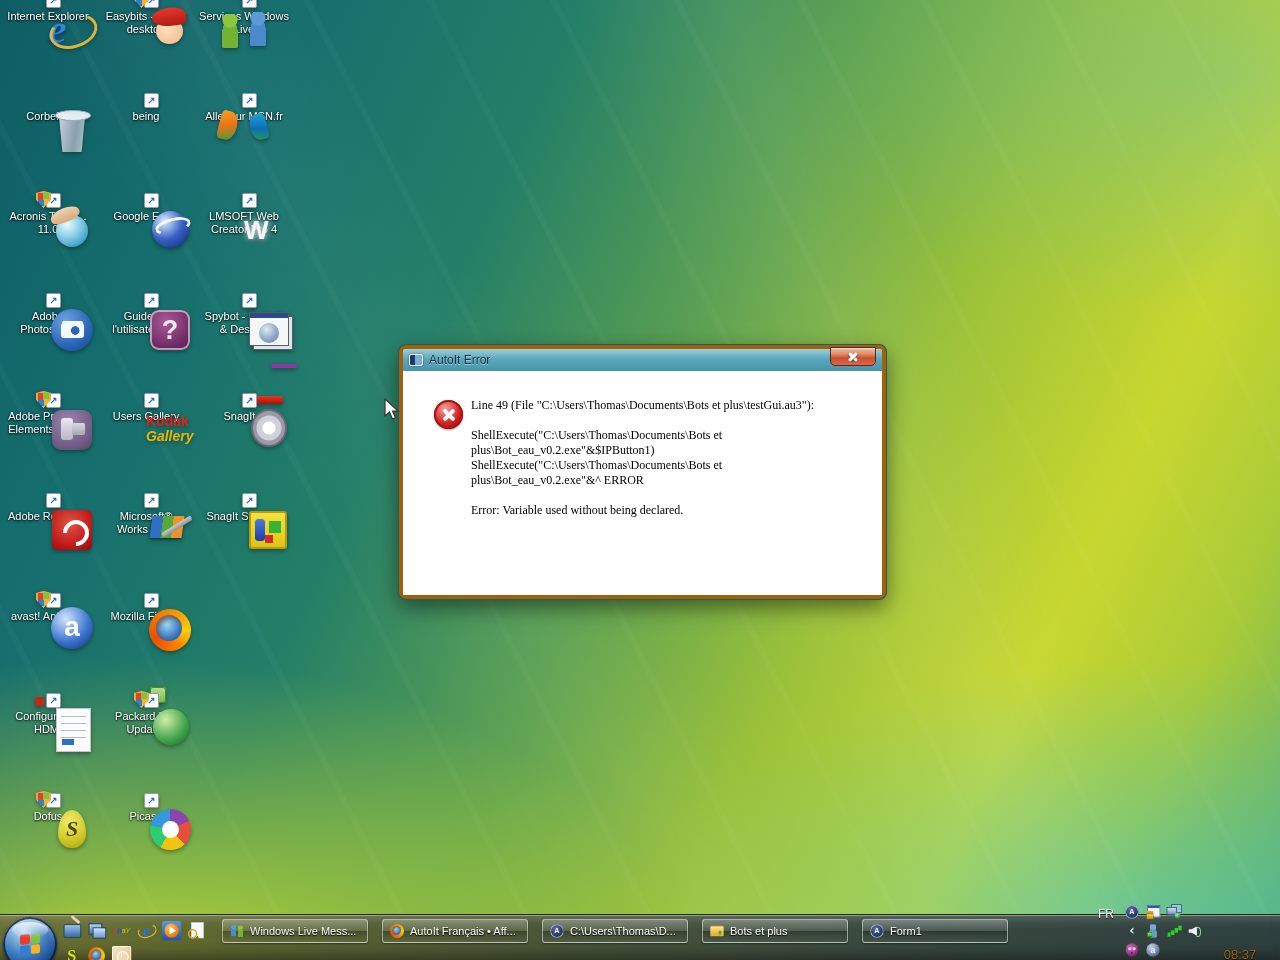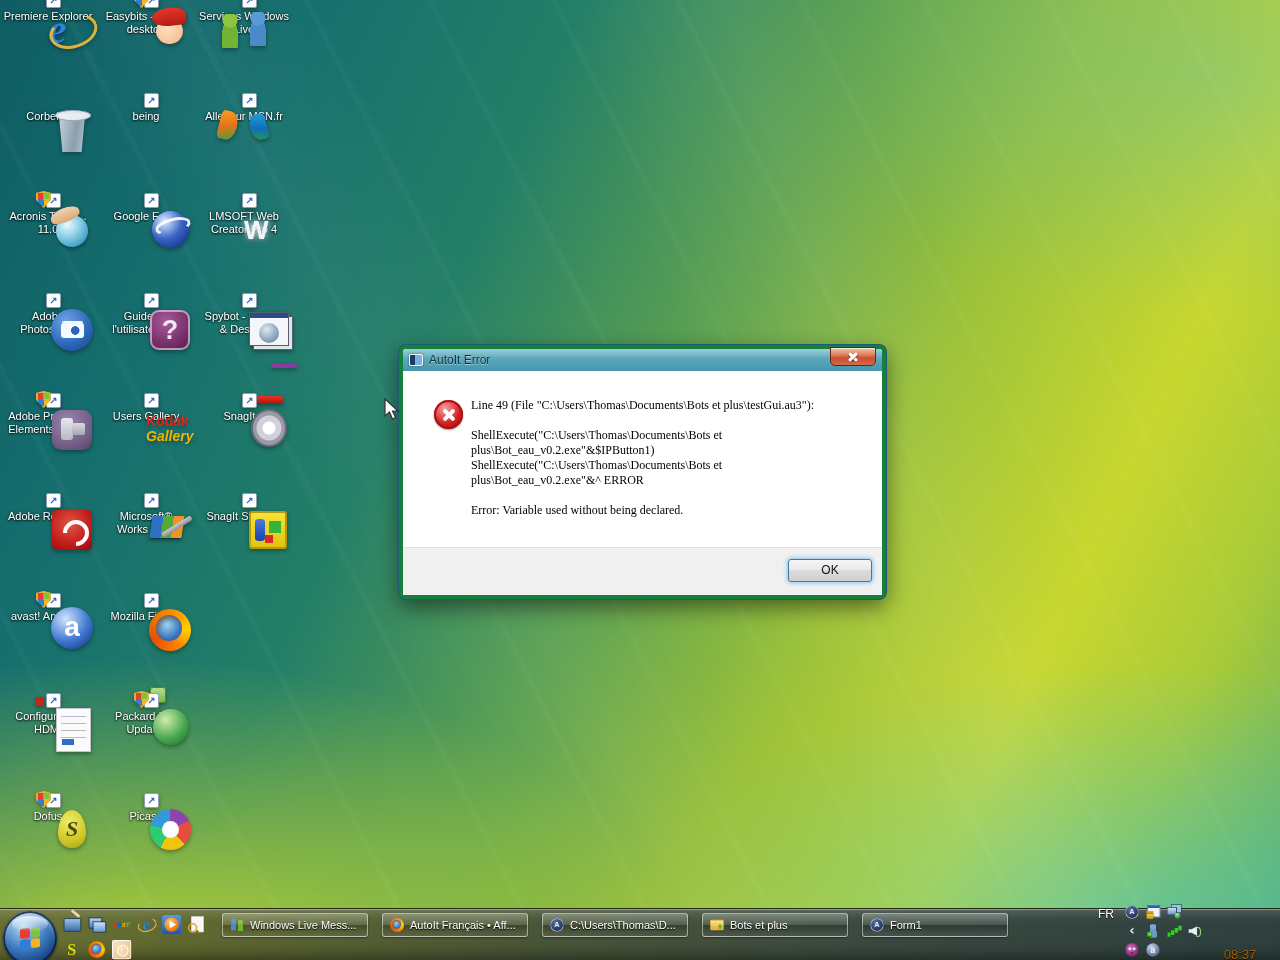--- a/index.html
+++ b/index.html
@@ -223,21 +223,21 @@
     background:radial-gradient(circle at 36% 28%, #c8d4e4, #6a82a8 60%, #3a4a6a 90%);
     font:bold 26px/38px "Liberation Sans",sans-serif; color:#f0f4fa; text-align:center; }
 
   .mini { position:relative; display:inline-block; width:16px; height:16px; vertical-align:middle; }
   .mini > .art { width:48px; height:48px; inset:auto; top:0; left:0; transform:scale(.333); transform-origin:0 0; }
   .ql .mini { width:19px; height:19px; }
   .ql .mini > .art { transform:scale(.4); }
 
   
   .dialog { position:absolute; left:399px; top:345px; width:487px; height:254px;
-    border:4px solid #15803d; border-radius:7px; box-shadow:0 0 0 1px #1d5c6e, 0 8px 22px rgba(0,0,0,.5);
+    border:4px solid #a16207; border-radius:7px; box-shadow:0 0 0 1px #1d5c6e, 0 8px 22px rgba(0,0,0,.5);
     background:#fff; display:flex; flex-direction:column; }
   .dlg-title { height:22px; background:linear-gradient(#9ccfdb,#5ba7bb 45%,#4796ad); border-radius:3px 3px 0 0;
     display:flex; align-items:center; padding:0 6px; position:relative; }
   .dlg-title-icon { width:14px; height:12px; margin-right:6px; border:1px solid #fff; border-radius:2px;
     background:linear-gradient(90deg,#1c3a66 0 45%, #7ab0e0 45%); box-shadow:0 0 2px rgba(0,0,0,.5); }
   .dlg-title-text { font-size:12px; color:#13333d; text-shadow:0 1px 0 rgba(255,255,255,.45); }
   .dlg-close { position:absolute; right:6px; top:-2px; width:46px; height:19px; border-radius:0 0 5px 5px;
     background:linear-gradient(#f4c0a8,#e08b6a 35%,#c8502f 60%,#d8694a); border:1px solid #6e2012;
     box-shadow:inset 0 1px 0 rgba(255,255,255,.6); cursor:default; }
   .dlg-close::before, .dlg-close::after { content:""; position:absolute; left:50%; top:50%; width:11px; height:3px;
@@ -254,21 +254,21 @@
   .dlg-msg { position:absolute; left:68px; top:27px; width:395px; font-size:12px; line-height:15px; color:#000; white-space:pre-line;font-family:Liberation Serif, serif; }
   .dlg-footer { height:48px; background:#f0f0f0; border-top:1px solid #dfdfdf; position:relative; }
   .ok-btn { position:absolute; right:10px; top:11px; width:84px; height:23px; border:1px solid #44789f; border-radius:3px;
     background:linear-gradient(#f4f4f4,#ebebeb 45%,#dddddd 46%,#cfcfcf); box-shadow:0 0 4px 1px #88c4ea;
     font-size:12px; color:#111; text-align:center; line-height:21px; cursor:default; }
 
   
   .cursor { position:absolute; left:383px; top:398px; pointer-events:none; }
 
   
-  .taskbar { position:absolute; left:0; bottom:0; width:1280px; height:52px;
+  .taskbar { position:absolute; left:0; bottom:0; width:1280px; height:46px;
     background:linear-gradient(to right,#6b7134 0%,#5e682f 16%,#4a5638 42%,#3a4a40 68%,#2e403f 100%);
     box-shadow:inset 0 1px 0 rgba(255,255,255,.35), inset 0 12px 14px -10px rgba(255,255,255,.25), inset 0 -14px 18px -12px rgba(0,0,0,.55);
     border-top:1px solid #20280f; }
   .start-orb { position:absolute; left:3px; top:2px; width:54px; height:54px; border-radius:50%;
     background:radial-gradient(circle at 38% 28%, #b8dcf4, #3d7cc0 45%, #123a78 80%, #0a2248);
     box-shadow:inset 0 0 0 2px rgba(10,25,50,.8), inset 0 10px 10px -6px rgba(255,255,255,.7), 0 1px 3px rgba(0,0,0,.6); }
   .start-orb::after { content:""; position:absolute; left:9px; top:5px; width:36px; height:16px; border-radius:50%;
     background:linear-gradient(rgba(255,255,255,.75), rgba(255,255,255,0)); }
   .winflag { position:absolute; left:17px; top:17px; width:20px; height:20px; display:grid;
     grid-template-columns:1fr 1fr; grid-template-rows:1fr 1fr; gap:1px; transform:skewY(-5deg); }
@@ -290,21 +290,21 @@
   .clock-date { font-size:12px; line-height:19px; }
 </style>
 </head>
 <body>
 
 <div class="desktop">
   <div class="beams"></div>
 </div>
 
 <div id="icon-grid">
-    <div class="di" style="left: 0px; top: 6px;"><span class="iw"><span class="art internet-explorer-icon"></span><span class="shortcut">↗</span></span><span class="di-label">Premiere Explorer</span></div>
+    <div class="di" style="left: 0px; top: 6px;"><span class="iw"><span class="art internet-explorer-icon"></span><span class="shortcut">↗</span></span><span class="di-label">Internet Explorer</span></div>
     <div class="di" style="left: 98px; top: 6px;"><span class="iw"><span class="art easybits-icon"></span><span class="shortcut">↗</span><span class="shield"></span></span><span class="di-label">Easybits - Magic
 desktop</span></div>
     <div class="di" style="left: 196px; top: 6px;"><span class="iw"><span class="art windows-live-icon"></span><span class="shortcut">↗</span></span><span class="di-label">Services Windows
 Live</span></div>
     <div class="di" style="left: 0px; top: 106px;"><span class="iw"><span class="art recycle-bin-icon"></span></span><span class="di-label">Corbeille</span></div>
     <div class="di" style="left: 98px; top: 106px;"><span class="iw"><span class="art ebay-icon"></span><span class="shortcut">↗</span></span><span class="di-label">being</span></div>
     <div class="di" style="left: 196px; top: 106px;"><span class="iw"><span class="art msn-butterfly-icon"></span><span class="shortcut">↗</span></span><span class="di-label">Aller sur MSN.fr</span></div>
     <div class="di" style="left: 0px; top: 206px;"><span class="iw"><span class="art acronis-icon"></span><span class="shortcut">↗</span><span class="shield"></span></span><span class="di-label">Acronis True I...
 11.0</span></div>
     <div class="di" style="left: 98px; top: 206px;"><span class="iw"><span class="art google-earth-icon"></span><span class="shortcut">↗</span></span><span class="di-label">Google Earth</span></div>
@@ -344,23 +344,20 @@
     <span class="error-icon"></span>
     <div class="dlg-msg">Line 49  (File "C:\Users\Thomas\Documents\Bots et plus\testGui.au3"):
 
 ShellExecute("C:\Users\Thomas\Documents\Bots et
 plus\Bot_eau_v0.2.exe"&amp;$IPButton1)
 ShellExecute("C:\Users\Thomas\Documents\Bots et
 plus\Bot_eau_v0.2.exe"&amp;^ ERROR
 
 Error: Variable used without being declared.</div>
   </div>
-  <div class="dlg-footer">
-    <div class="ok-btn">OK</div>
-  </div>
 </div>
 
 <svg class="cursor" width="20" height="24" viewBox="0 0 20 24">
   <polygon points="2,1 2,18 6.5,14 9.5,21 12.5,19.5 9.5,13 15,13" fill="#fff" stroke="#333" stroke-width="1.2"></polygon>
 </svg>
 
 <div class="taskbar">
   <div class="start-orb">
     <span class="winflag">
         <span class="wf-r"></span>

